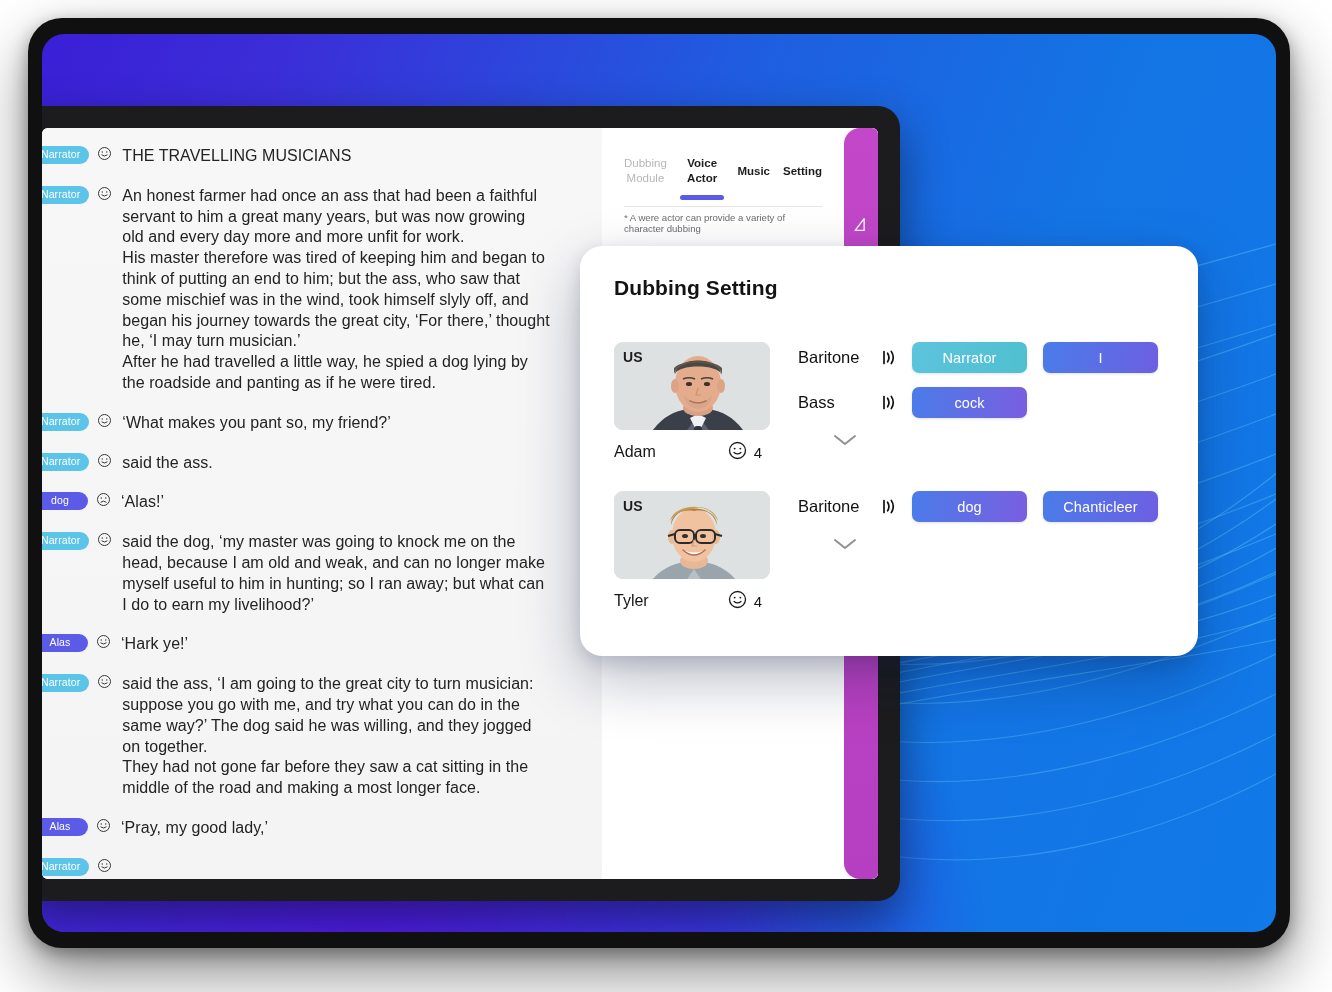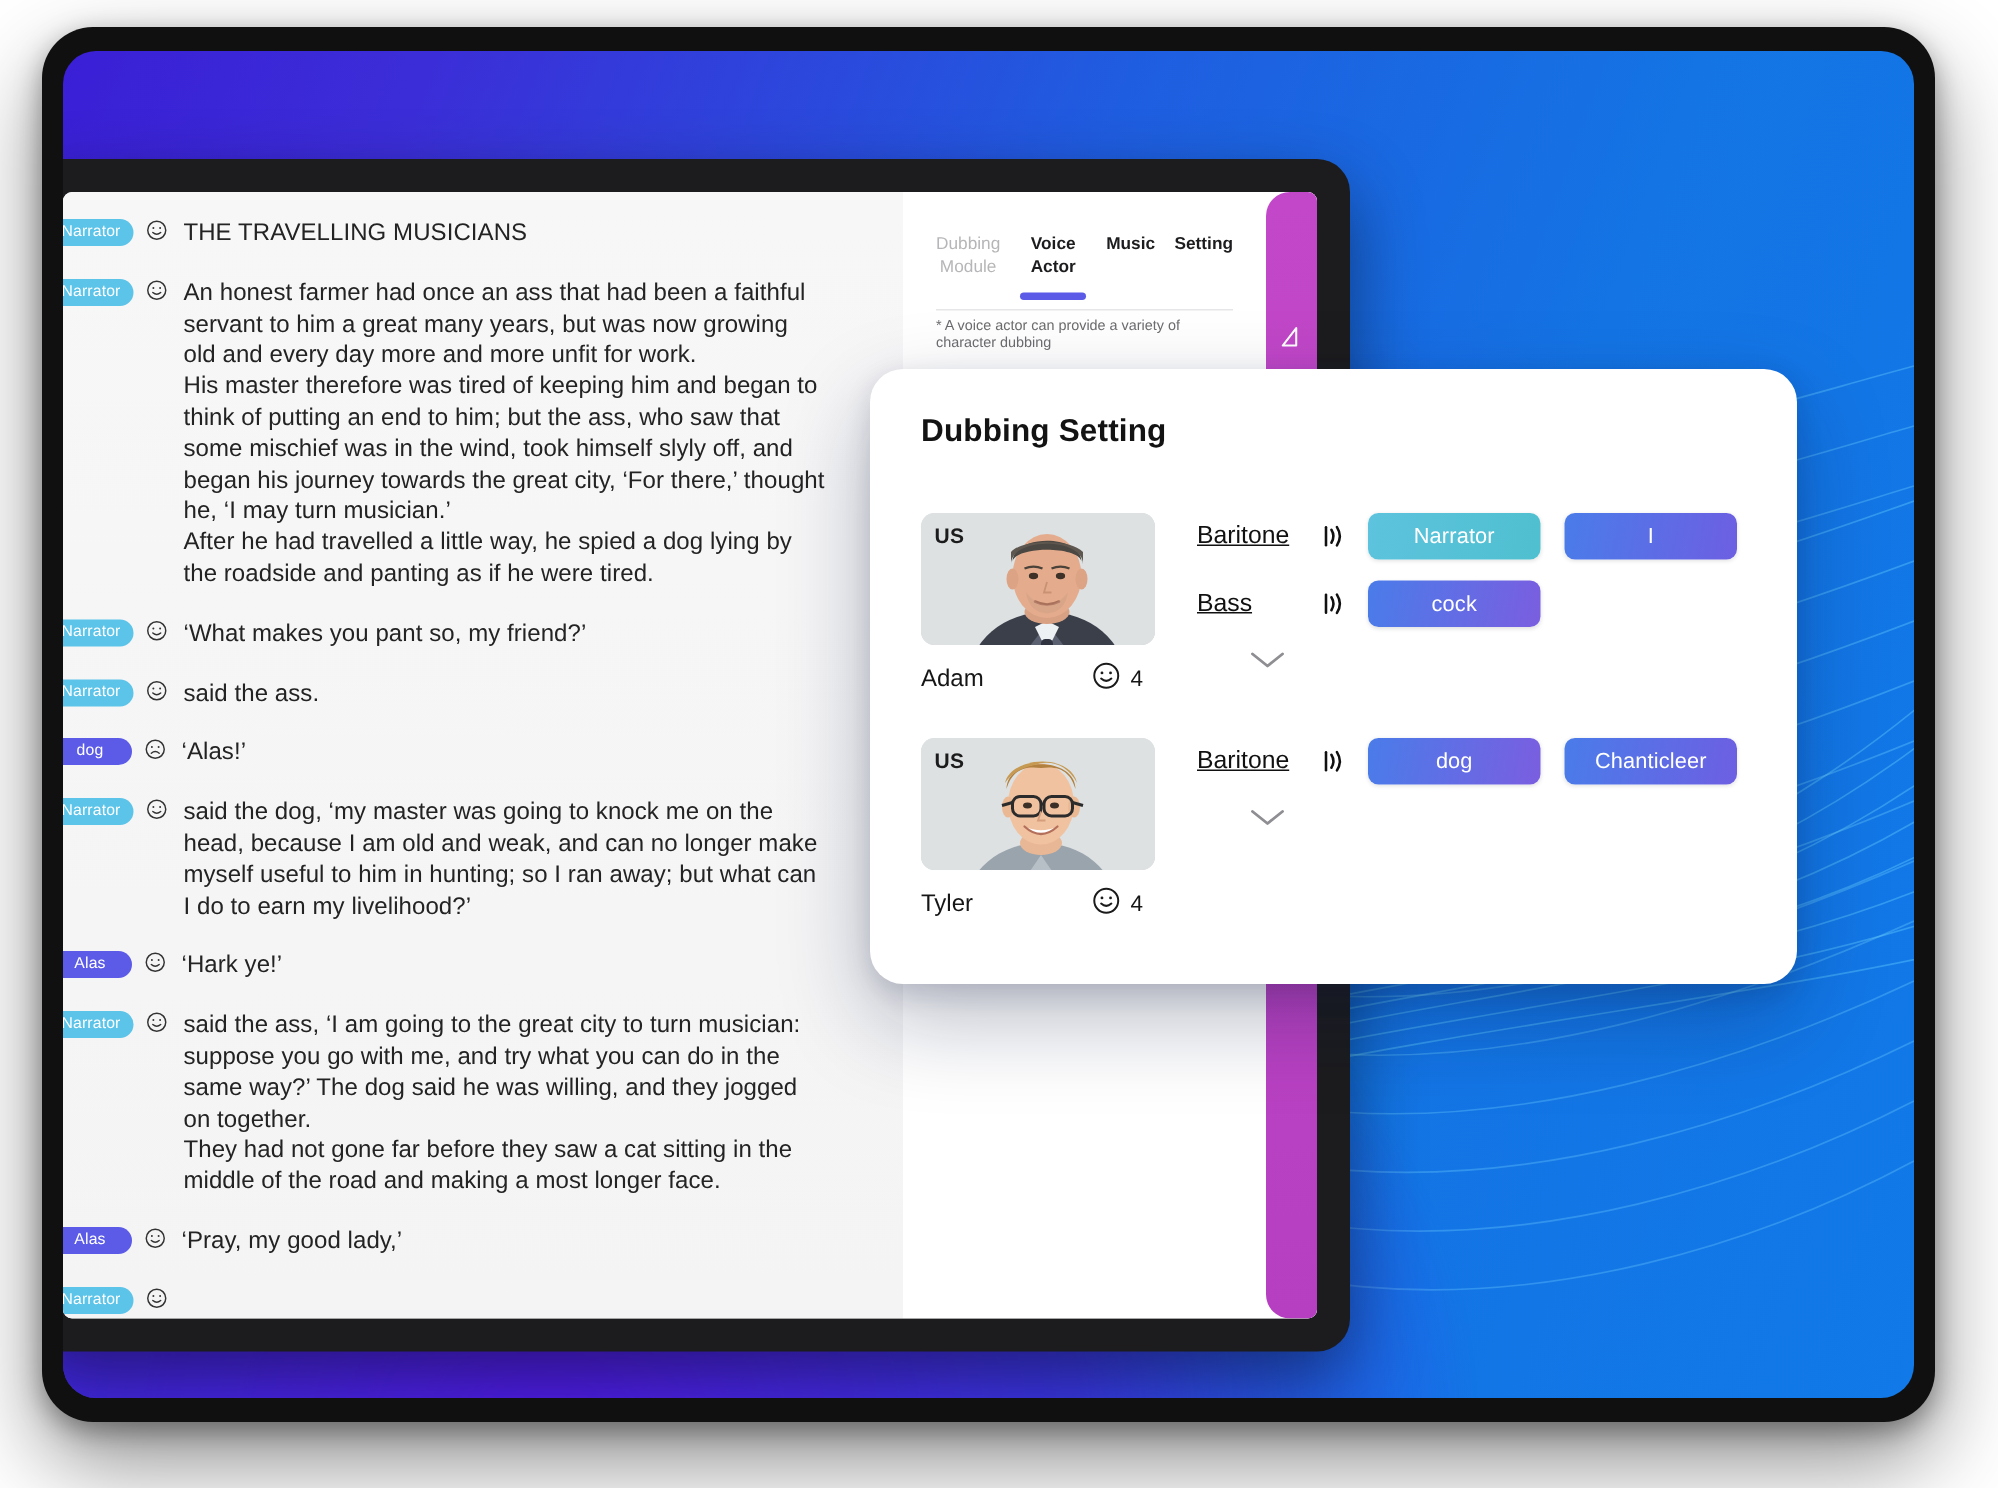--- a/index.html
+++ b/index.html
@@ -103,21 +103,21 @@
   .line-text p { margin: 0; }
 
   
   .app-pane {
     position: relative;
     flex: 1 1 auto;
     background: #fff;
     display: flex;
   }
   .app-body { flex: 1 1 auto; padding: 28px 22px 0 22px; position: relative; }
-  .tabs { display: flex; align-items: flex-start; gap: 13px; position: relative; }
+  .tabs { display: flex; align-items: center; gap: 13px; position: relative; }
   .tab {
     font-size: 11.5px; color: #1d1d1f; font-weight: 600;
     padding-bottom: 10px; text-align: center; white-space: pre-line;
     line-height: 15px;
   }
   .tab.muted { color: #b6b6b8; font-weight: 400; }
   .tab.active { position: relative; }
   .tab.active::after {
     content: ""; position: absolute; left: 0; right: 0; bottom: -4px;
     height: 5px; border-radius: 3px; background: #5b5be8;
@@ -185,21 +185,21 @@
     background: linear-gradient(165deg,#dfe3e4 0%, #ccd1d3 100%);
   }
   .avatar .cc { position: absolute; left: 9px; top: 7px; font-size: 14px; font-weight: 600; color: #1c1c1c; letter-spacing: .2px; z-index: 3;}
   .avatar svg { position: absolute; inset: 0; width: 100%; height: 100%; }
   .av-meta { display: flex; align-items: center; justify-content: space-between; margin-top: 11px; padding-right: 10px; }
   .av-name { font-size: 16px; color: #161616; }
   .av-score { display: flex; align-items: center; gap: 7px; font-size: 15px; color: #161616; }
 
   .voice-block { flex: 1 1 auto; padding-left: 26px; }
   .voice-line { display: flex; align-items: center; gap: 0; margin-bottom: 14px; }
-  .voice-name { font-size: 16.5px; color: #111; width: 78px; flex: 0 0 78px; text-decoration: underline; }
+  .voice-name { font-size: 16.5px; color: #111; width: 78px; flex: 0 0 78px; }
   .spk { flex: 0 0 24px; display: flex; align-items: center; justify-content: center; margin-right: 12px; }
   .chip {
     height: 31px; width: 115px; border-radius: 7px;
     display: flex; align-items: center; justify-content: center;
     color: #fff; font-size: 14.5px; letter-spacing: .1px;
     margin-right: 16px; overflow: hidden; white-space: nowrap;
     box-shadow: 0 1px 3px rgba(0,0,0,.12);
   }
   .chip.teal { background: linear-gradient(100deg,#5dc3de 0%, #4fc0cf 100%); }
   .chip.blue { background: linear-gradient(100deg,#4a7ce9 0%, #6d5fe2 100%); }
@@ -422,21 +422,21 @@
           <div class="app-pane">
             <div class="app-body">
               <div class="tabs">
                 <div class="tab muted" style="white-space: pre-line;">Dubbing
 Module</div>
                 <div class="tab active" style="white-space: pre-line;">Voice Actor</div>
                 <div class="tab" style="white-space: pre-line;">Music</div>
                 <div class="tab" style="white-space: pre-line;">Setting</div>
               </div>
               <div class="tabs-rule"></div>
-              <div class="hint">* A voice actor can provide a variety of character dubbing</div>
+              <div class="hint">* A were actor can provide a variety of character dubbing</div>
               <div class="section-title">Dubbing Setting</div>
 
               <div class="actor-grid">
                 <div class="actor-card">
                   <div class="actor-thumb">
                     <span class="flag">US</span>
                   </div>
                 </div>
                 <div class="chip-row" style="padding-top:2px;">
                   <div class="mini-chip teal"></div>

